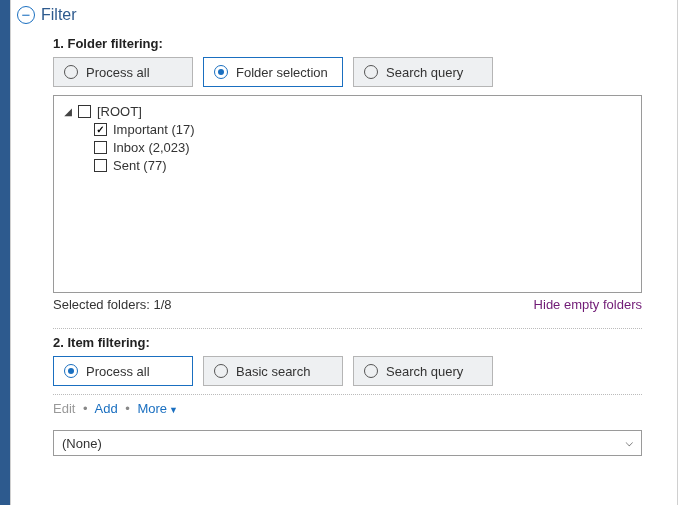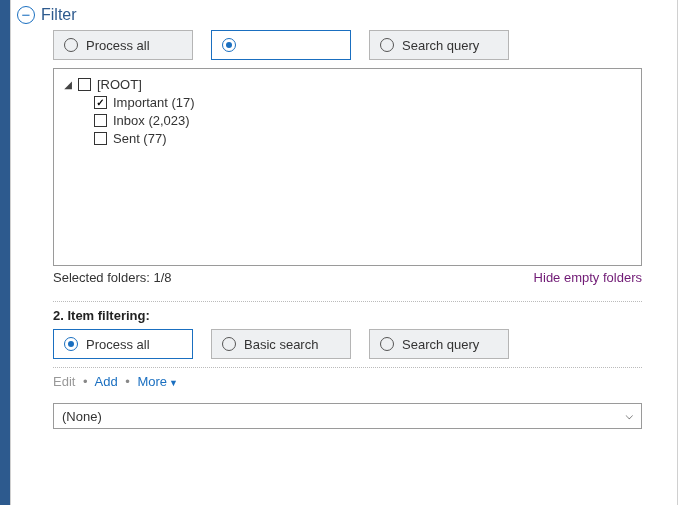--- a/index.html
+++ b/index.html
@@ -63,21 +63,21 @@
   .section {
     padding: 0 28px 0 42px;
   }
   .section-label {
     font-weight: bold;
     color: #222;
     margin: 6px 0 6px 0;
   }
   .radio-row {
     display: flex;
-    gap: 18px;
+    gap: 10px;
     margin-bottom: 8px;
   }
   .radio-btn {
     width: 140px;
     height: 30px;
     border: 1px solid #b5b5b5;
     background: #eef0f2;
     display: flex;
     align-items: center;
     gap: 8px;
@@ -195,30 +195,32 @@
 <div class="content">
 
   <div class="header">
     <div class="collapse-circle">
         <span>−</span>
       </div>
     <div class="header-title">Filter</div>
   </div>
 
   <div class="section">
+    <div class="section-label">1. Folder filtering:</div>
 
     <div class="radio-row">
       <div class="radio-btn">
         <span class="radio-circle"></span>
         <span>Process all</span>
       </div>
       <div class="radio-btn selected">
         <span class="radio-circle">
             <span class="radio-dot"></span>
           </span>
+        <span>Folder selection</span>
       </div>
       <div class="radio-btn">
         <span class="radio-circle"></span>
         <span>Search query</span>
       </div>
     </div>
 
 
     <div class="tree-box">
       <div class="tree-row">

